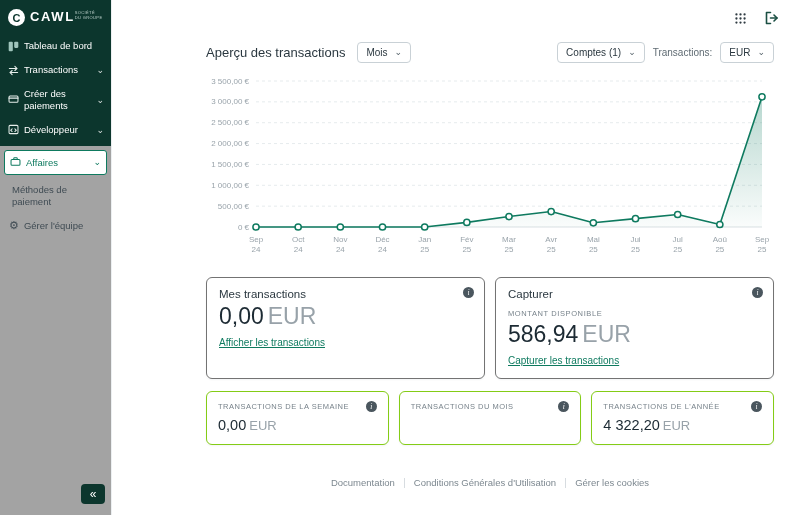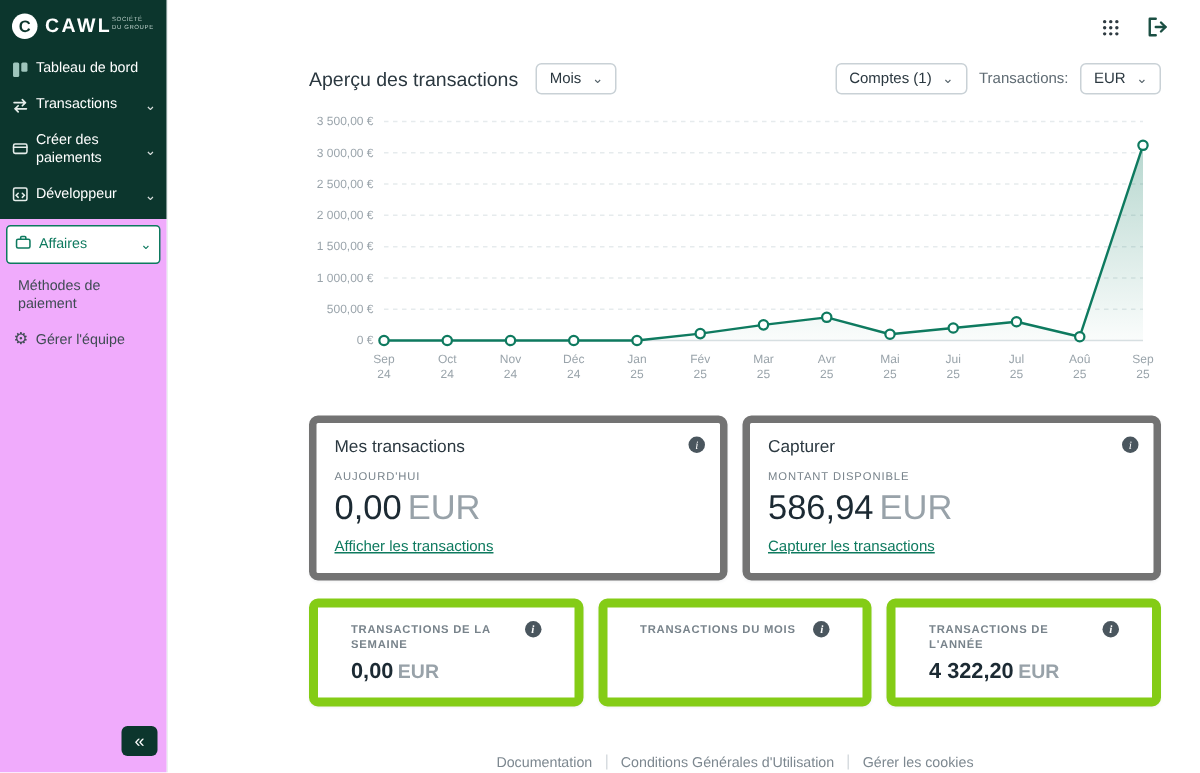--- a/index.html
+++ b/index.html
@@ -15,21 +15,21 @@
   .logo { display:flex; align-items:center; gap:5px; padding:9px 8px 8px 8px; }
   .logo-mark { width:17px; height:17px; border-radius:50%; background:#fff; color:#0c362d;
     font-weight:bold; font-size:11px; display:flex; align-items:center; justify-content:center; flex:0 0 auto; }
   .logo-text { display:flex; flex-direction:row; line-height:1.1; }
   .brand { font-size:13px; font-weight:bold; letter-spacing:1.6px; }
   .tagline { font-size:4px; color:#bcd0ca; letter-spacing:.4px; margin-top:1px; }
   .sb-item { display:flex; align-items:center; gap:5px; padding:6px 7px; font-size:9.5px; color:#fff; line-height:1.25; }
   .sb-item .ic { width:12px; height:12px; flex:0 0 auto; display:flex; align-items:center; justify-content:center; }
   .sb-item .lbl { flex:1; }
   .chev { margin-left:auto; font-size:9px; color:rgba(255,255,255,.85); line-height:6px; }
-  .sb-light { background:#f0abfc; flex:1; position:relative; }
+  .sb-light { background:#a3a3a3; flex:1; position:relative; }
   .affaires { margin:4px 4px 2px 4px; background:#fff; border:1px solid #0e7a5f; border-radius:3px;
     color:#0e7a5f; display:flex; align-items:center; gap:5px; padding:5px 5px; font-size:9.5px; }
   .affaires .chev { color:#0e7a5f; }
   .sb-sub { padding:7px 10px 6px 12px; font-size:9.5px; color:#3f4b53; line-height:1.25; }
   .sb-sub2 { padding:6px 10px 6px 9px; font-size:9.5px; color:#3f4b53; display:flex; align-items:center; gap:5px; }
   .gear-glyph { font-size:11px; color:#3f4b53; line-height:10px; }
   .collapse-btn { position:absolute; bottom:11px; right:6px; width:24px; height:20px; background:#0c362d;
     color:#fff; border:none; border-radius:4px; font-size:12px; line-height:18px; text-align:center; }
 
   
@@ -46,35 +46,35 @@
   .select .sel-chev { font-size:9px; color:#55626a; line-height:5px; }
   .ml12 { margin-left:12px; }
   .hdr-right { margin-left:auto; display:flex; align-items:center; gap:8px;text-align:right; }
   .ctl-label { font-size:10px; color:#5f6b73; }
 
   .chart-wrap { margin-top:6px; }
   svg.chart { overflow:visible; display:block; }
   svg text { font-family:"Liberation Sans", sans-serif; }
 
   .cards-row { display:flex; gap:10px; margin-top:16px; }
-  .card { flex:1; background:#fff; border:5px solid #737373; border-radius:6px;
+  .card { flex:1; background:#fff; border:1px solid #737373; border-radius:6px;
     box-shadow:0 1px 2px rgba(20,40,50,.05); padding:10px 12px; position:relative; min-height:92px; }
   .card-title { font-size:11.5px; color:#2b3840; }
   .info-ic { width:11px; height:11px; border-radius:50%; background:#4a565e; color:#fff;
     font-size:7.5px; font-style:italic; font-family:"Liberation Serif", serif;
     display:flex; align-items:center; justify-content:center; flex:0 0 auto; }
   .card .info-abs { position:absolute; top:9px; right:10px; }
   .card-label { margin-top:9px; font-size:7.5px; letter-spacing:.6px; color:#78838b; }
   .amount-lg { margin-top:3px; font-size:23px; color:#1c2a33; }
   .amount-lg .cur { color:#98a2a9; margin-left:4px; }
   .card-link { display:inline-block; margin-top:7px; font-size:10px; color:#0e7a5f; text-decoration:underline; }
 
   .stats-row { display:flex; gap:10px; margin-top:12px; }
-  .stat-card { flex:1; background:#fff; border:6px solid #84cc16; border-radius:6px;
-    box-shadow:0 1px 2px rgba(20,40,50,.05); padding:9px 22px; min-height:54px;font-weight:bold; }
+  .stat-card { flex:1; background:#fff; border:1px solid #84cc16; border-radius:6px;
+    box-shadow:0 1px 2px rgba(20,40,50,.05); padding:9px 11px; min-height:54px; }
   .stat-top { display:flex; align-items:flex-start; justify-content:space-between; gap:6px; }
   .stat-label { font-size:7.5px; letter-spacing:.5px; color:#78838b; line-height:1.3; padding-top:1px; }
   .stat-amount { margin-top:5px; font-size:14.5px; color:#1c2a33; }
   .stat-amount .cur { color:#98a2a9; font-size:13px; margin-left:3px; }
 
   .footer { margin-top:32px; display:flex; justify-content:center; align-items:center; gap:9px;
     font-size:9.5px; color:#7d8890; }
   .ft-sep { width:1px; height:10px; background:#d7dce0; }
 </style>
 </head>
@@ -270,21 +270,20 @@
           <text x="513.8333333333333" y="183" text-anchor="middle" font-size="8" fill="#9aa4ab">25</text>
           <text x="556" y="173" text-anchor="middle" font-size="8" fill="#9aa4ab">Sep</text>
           <text x="556" y="183" text-anchor="middle" font-size="8" fill="#9aa4ab">25</text>
         </svg>
     </div>
 
     <div class="cards-row" data-interactable="false">
       <div class="card" data-interactable="false">
         <div class="card-title" data-interactable="false">Mes transactions</div>
         <span class="info-ic info-abs" data-interactable="true">i</span>
-        <div class="card-label" data-interactable="false">AUJOURD'HUI</div>
         <div class="amount-lg" data-interactable="false">
           <span data-interactable="false">0,00</span><span class="cur" data-interactable="false">EUR</span>
         </div>
         <a class="card-link" data-interactable="true">Afficher les transactions</a>
       </div>
 
       <div class="card" data-interactable="false">
         <div class="card-title" data-interactable="false">Capturer</div>
         <span class="info-ic info-abs" data-interactable="true">i</span>
         <div class="card-label" data-interactable="false">MONTANT DISPONIBLE</div>

